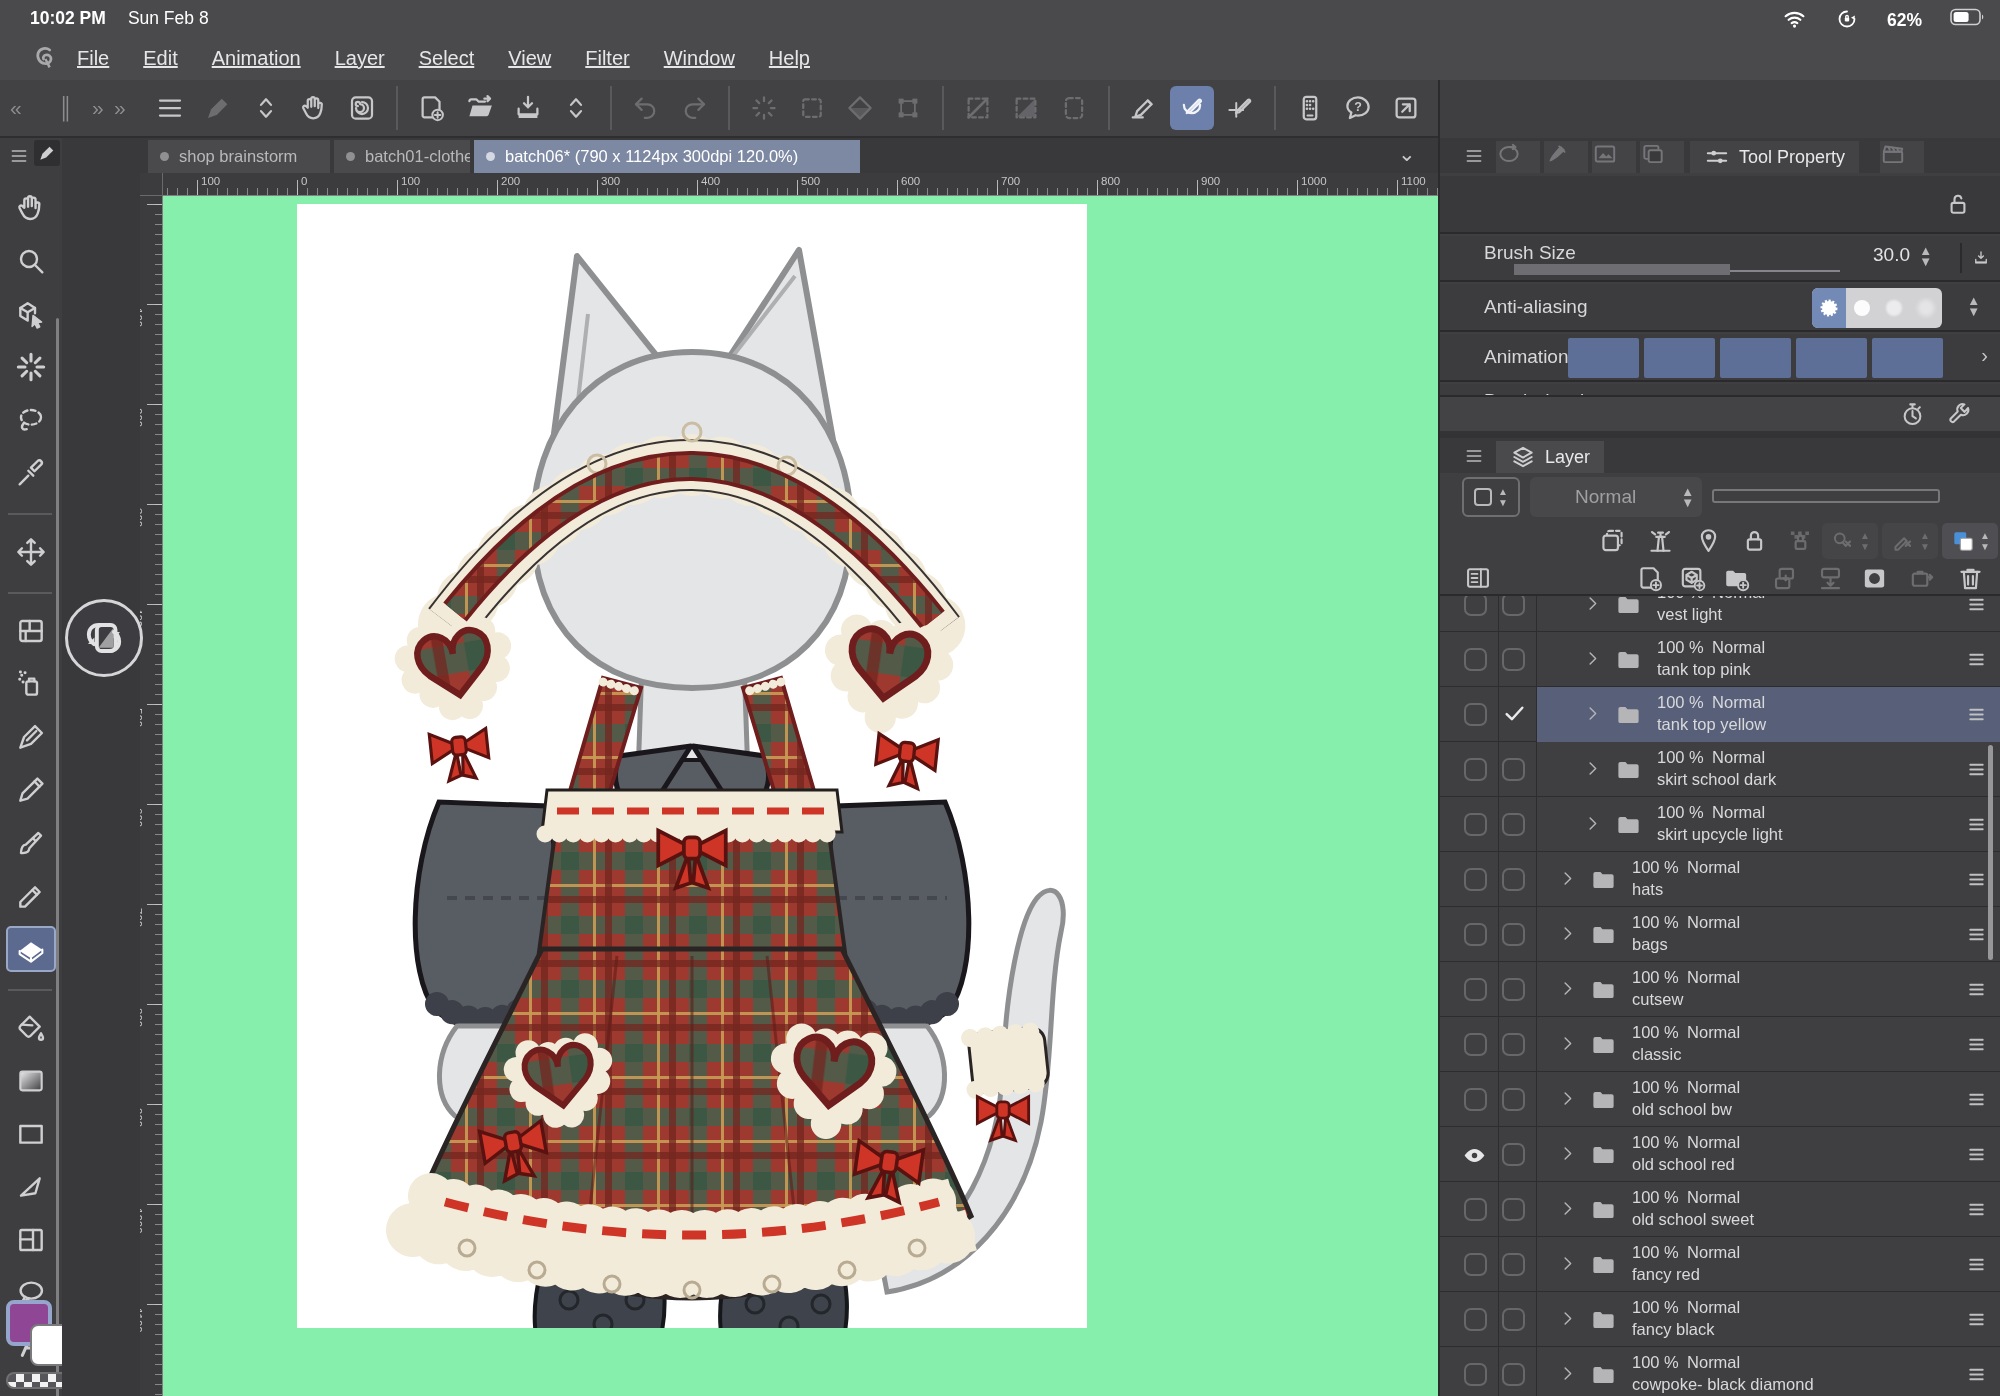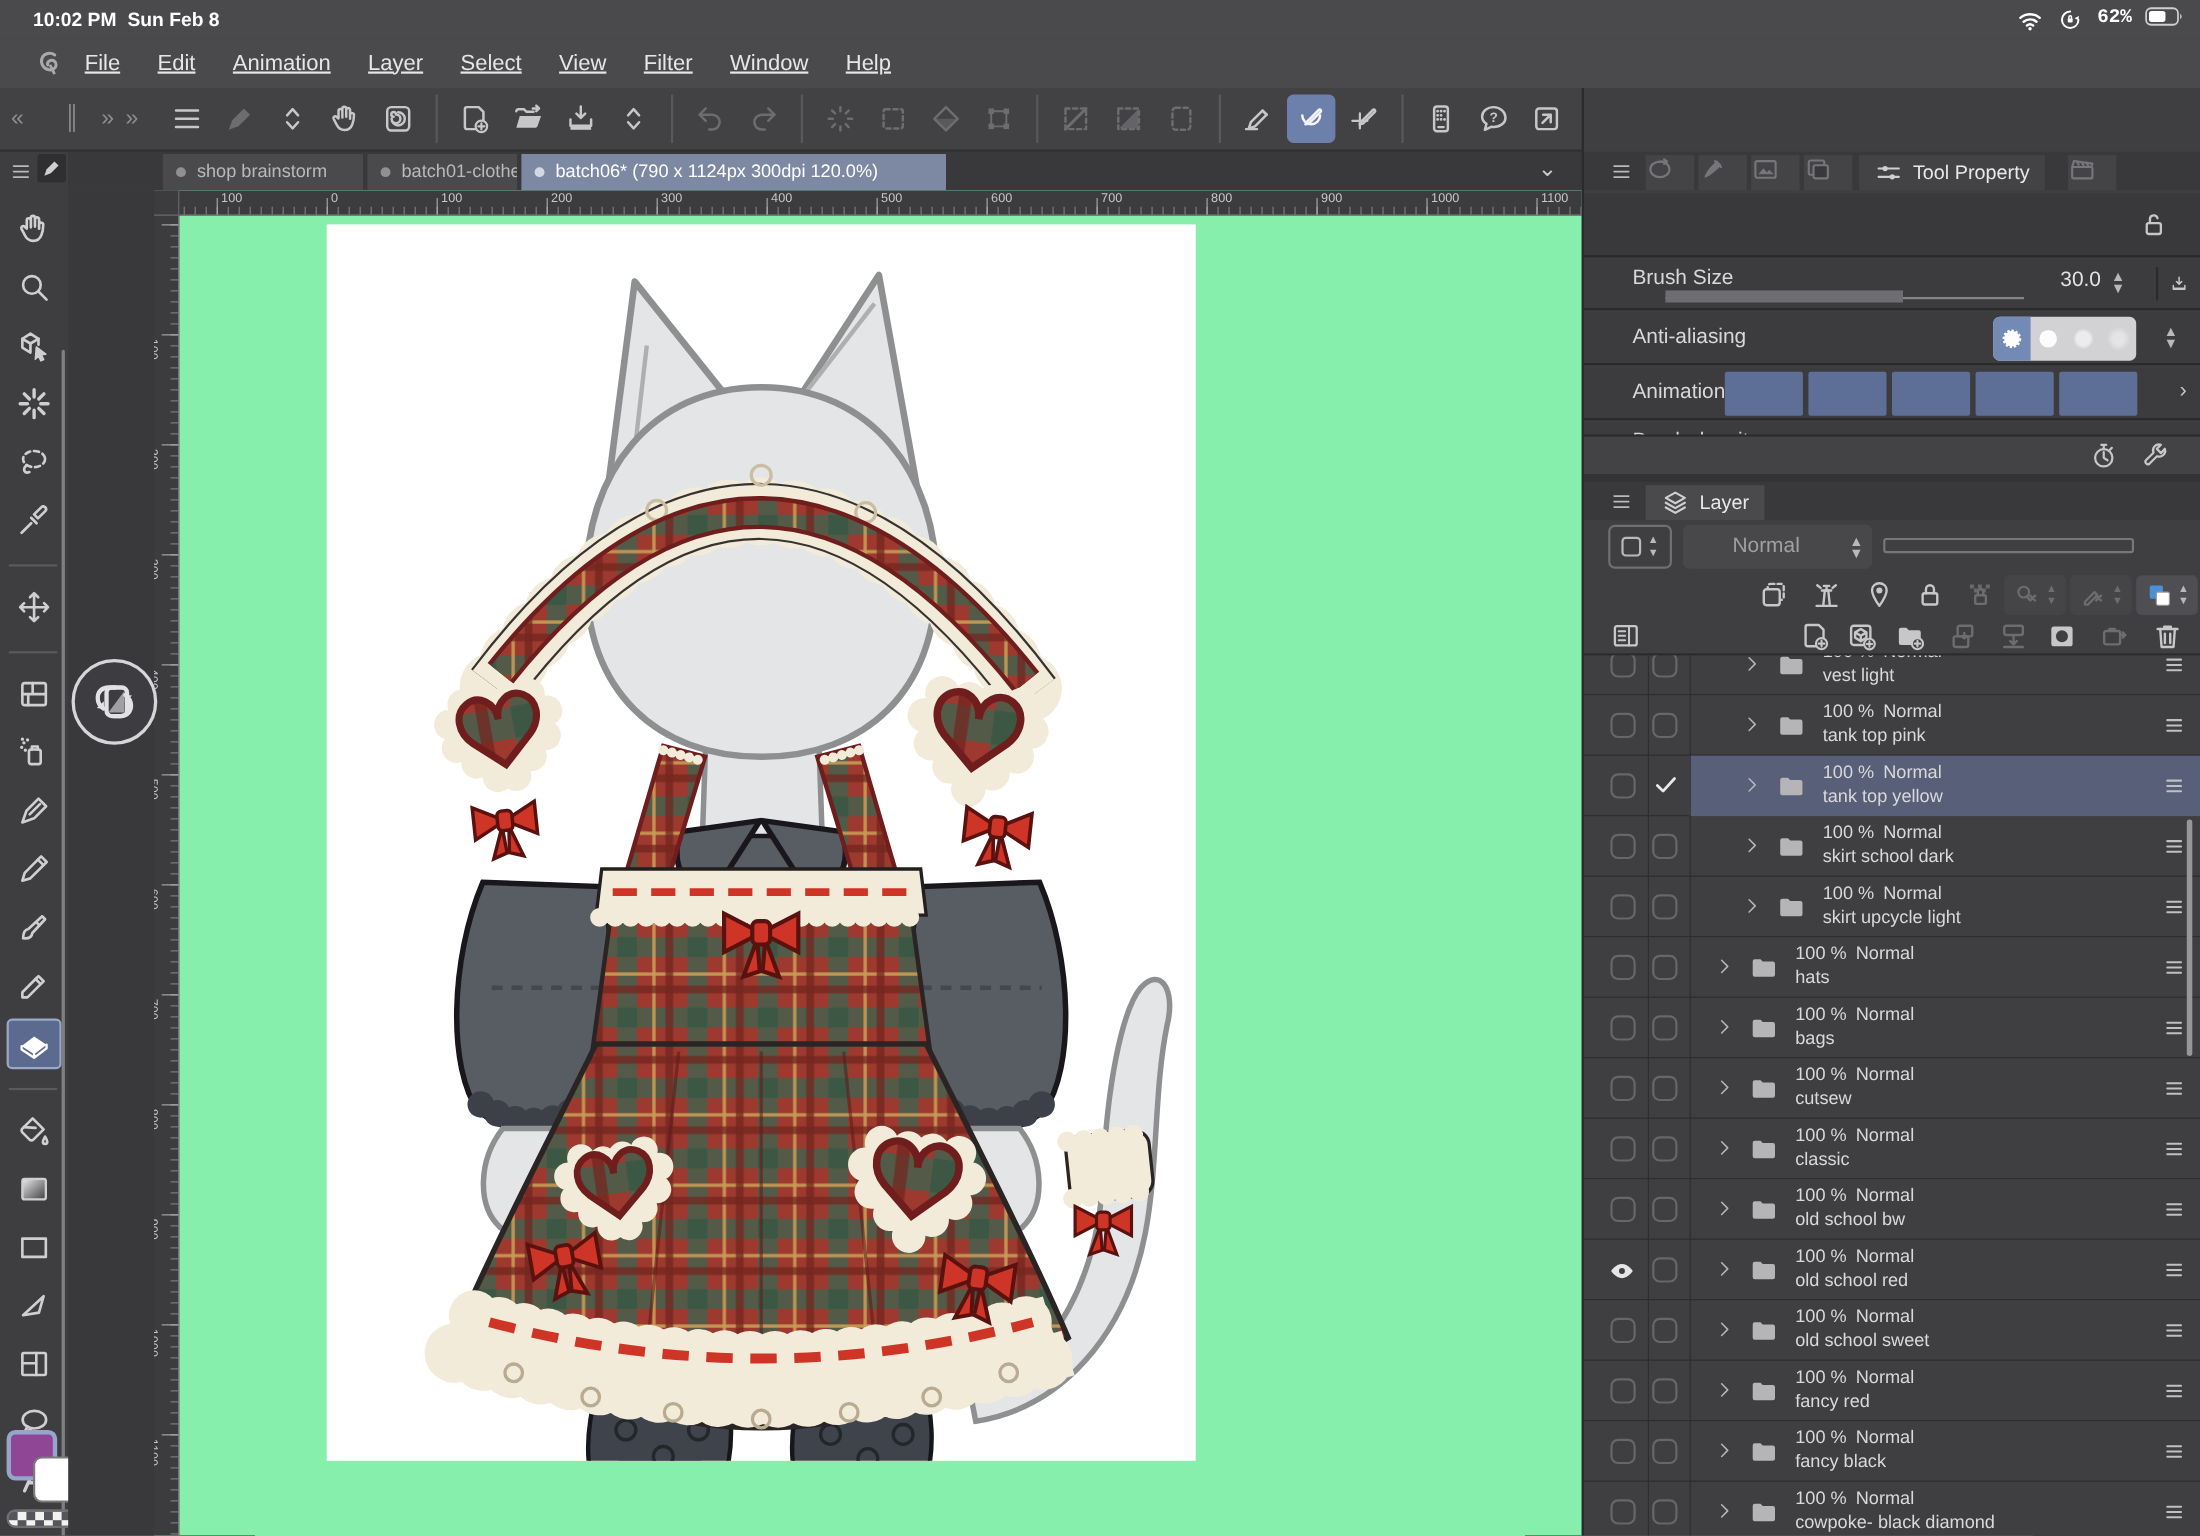--- a/index.html
+++ b/index.html
@@ -5,22 +5,22 @@
   * { margin:0; padding:0; box-sizing:border-box; }
   html,body { width:2000px; height:1396px; background:#474749; }
   #app { position:relative; width:2000px; height:1396px; overflow:hidden;
          font-family:"Liberation Sans", sans-serif; color:#dcdcde; }
   .abs { position:absolute; }
 
   
   #statusbar { left:0; top:0; width:2000px; height:36px; background:#4a4a4d;
     display:flex; align-items:center; font-size:17.5px; font-weight:bold; color:#fff; }
   #statusbar .time { margin-left:30px; }
-  #statusbar .date { margin-left:10px; font-weight:bold; }
-  #statusbar .right { margin-left:auto; margin-right:14px; display:flex; align-items:flex-start; gap:12px;font-family:Liberation Mono, monospace; }
+  #statusbar .date { margin-left:22px; font-weight:normal; }
+  #statusbar .right { margin-left:auto; margin-right:14px; display:flex; align-items:flex-end; gap:28px; }
   #menubar { left:0; top:36px; width:2000px; height:44px; background:#4a4a4d;
     display:flex; align-items:center; font-size:20px; color:#e6e6e8; }
   #menubar .logo { margin-left:30px; width:30px; height:30px; }
   #menubar .menu-item { padding:6px 17px; cursor:default;text-decoration:underline; }
 
   
   #cmdbar { left:0; top:80px; width:2000px; height:58px; background:#424245;
     border-bottom:2px solid #2e2e30; }
   #cmdrow { position:absolute; left:148px; top:0; height:56px; display:flex; align-items:center; gap:4px; }
   .cmd-btn { width:44px; height:44px; display:flex; align-items:center; justify-content:center;

